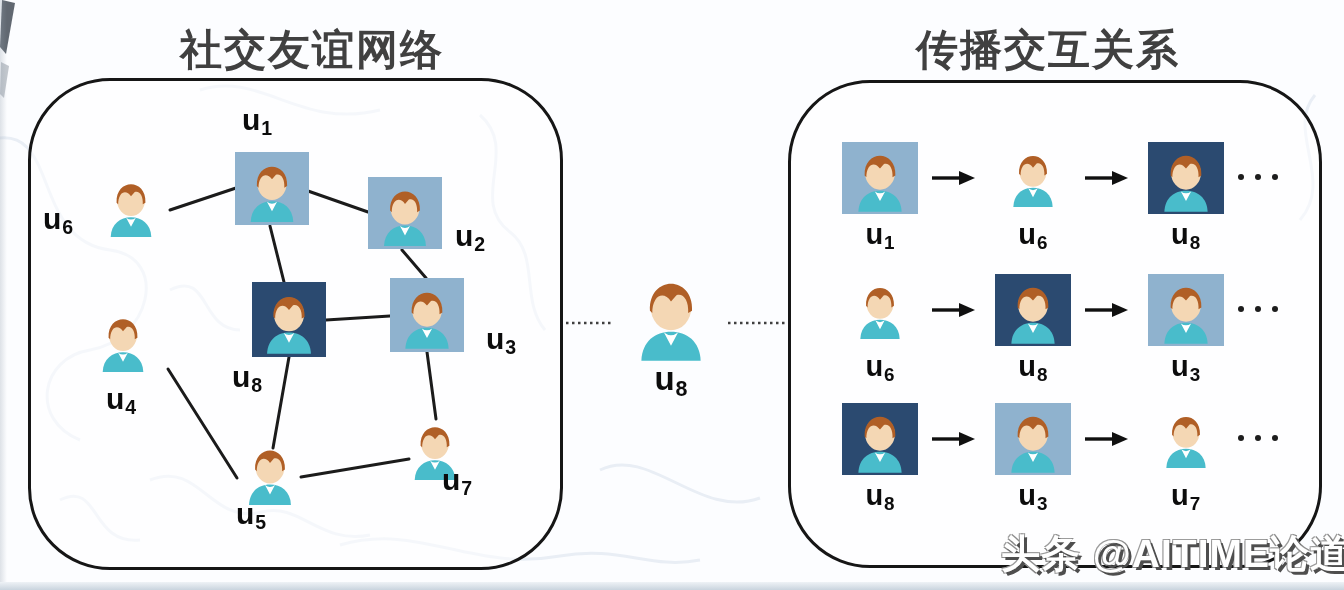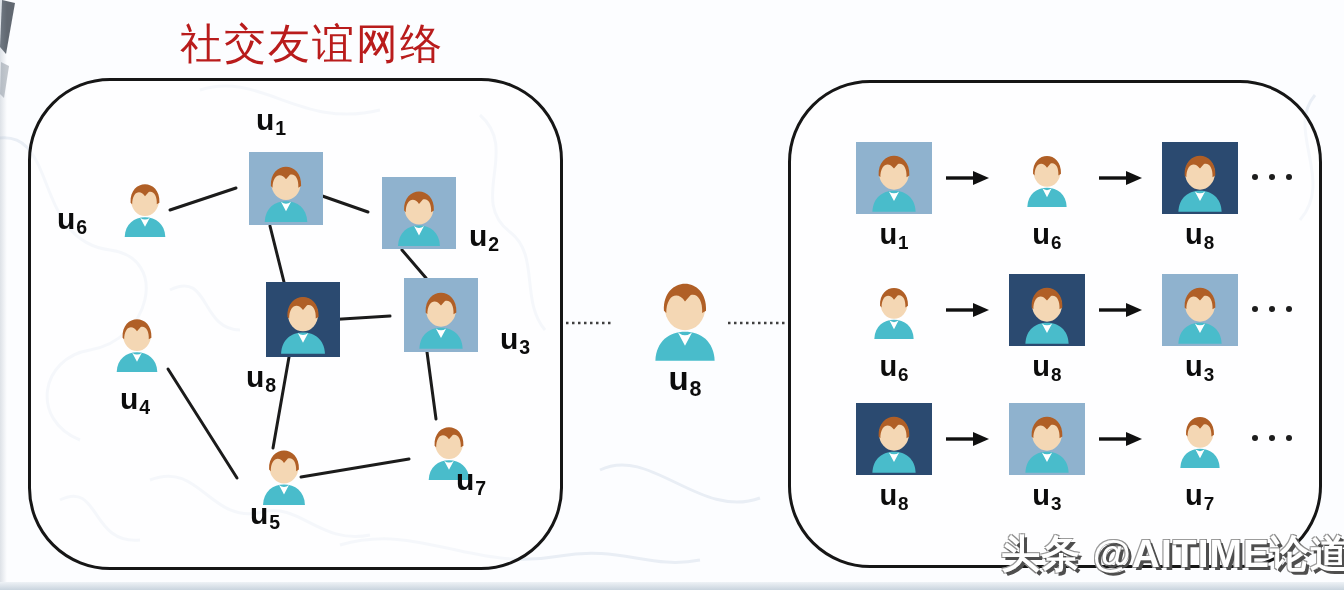--- a/index.html
+++ b/index.html
@@ -4,27 +4,27 @@
 <style>
   html,body{margin:0;padding:0;background:#ffffff;}
   .canvas{position:relative;width:1344px;height:590px;overflow:hidden;
           background:#fcfdff;font-family:"Liberation Sans",sans-serif;}
   svg{display:block}
   .bg-decor{position:absolute;left:0;top:0;z-index:0;}
   .panel{position:absolute;border:3.5px solid #161616;border-radius:82px;
          background:rgba(255,255,255,0.55);box-sizing:border-box;z-index:1;}
   #left-panel{left:28px;top:78px;width:535px;height:492px;}
   #right-panel{left:788px;top:80px;width:534px;height:488px;}
-  .fig-title{position:absolute;top:16px;transform:translateX(-50%);
-             font-size:42px;font-weight:400;color:#b91c1c;letter-spacing:2px;
+  .fig-title{position:absolute;top:22px;transform:translateX(-50%);
+             font-size:42px;font-weight:700;color:#404040;letter-spacing:2px;
              white-space:nowrap;z-index:4;}
   #left-title{left:312px;}
   #right-title{left:1048px;}
   #edge-layer{position:absolute;left:0;top:0;z-index:2;pointer-events:none;}
-  #node-layer{position:absolute;left:14px;top:0;width:1084px;height:590px;z-index:3;padding-left:23px;}
+  #node-layer{position:absolute;left:0;top:0;width:1084px;height:590px;z-index:3;padding-left:23px;}
   .abs{position:absolute;}
   .node-box{position:absolute;}
   .box-light{background:#8fb2ce;}
   .box-dark{background:#2b4a70;}
   .node-box > svg{position:absolute;left:50%;bottom:2px;transform:translateX(-50%);}
   .lbl{position:absolute;transform:translate(-50%,-50%);font-size:30px;font-weight:700;
        color:#0c0c0c;line-height:1;white-space:nowrap;}
   .lbl sub{font-size:0.65em;vertical-align:-0.28em;margin-left:1px;}
   .center-lbl{font-size:33px;}
   .prop-row{position:absolute;left:832px;width:452px;display:flex;
@@ -63,20 +63,21 @@
       <path d="M1315 95 C1285 130 1335 180 1300 220"></path>
       <path d="M170 290 C210 270 200 330 240 330"></path>
     </g>
     <path d="M2 0 L15 3 L6 54 L0 47 Z" fill="#39424d" opacity="0.8"></path>
     <path d="M1 62 L9 66 L4 98 L0 94 Z" fill="#6b7682" opacity="0.4"></path>
   </svg>
 
   <div id="left-edge-shade"></div>
 
   <div class="fig-title" id="left-title">社交友谊网络</div>
+  <div class="fig-title" id="right-title">传播交互关系</div>
 
   <div class="panel" id="left-panel"></div>
   <div class="panel" id="right-panel"></div>
 
   <svg id="edge-layer" width="1344" height="590">
       <line x1="170" y1="210" x2="236" y2="188" stroke="#1b1b1b" stroke-width="3" stroke-linecap="round"></line>
       <line x1="308" y1="191" x2="368" y2="212" stroke="#1b1b1b" stroke-width="3" stroke-linecap="round"></line>
       <line x1="270" y1="226" x2="284" y2="282" stroke="#1b1b1b" stroke-width="3" stroke-linecap="round"></line>
       <line x1="402" y1="250" x2="426" y2="278" stroke="#1b1b1b" stroke-width="3" stroke-linecap="round"></line>
       <line x1="326" y1="320" x2="390" y2="316" stroke="#1b1b1b" stroke-width="3" stroke-linecap="round"></line>

